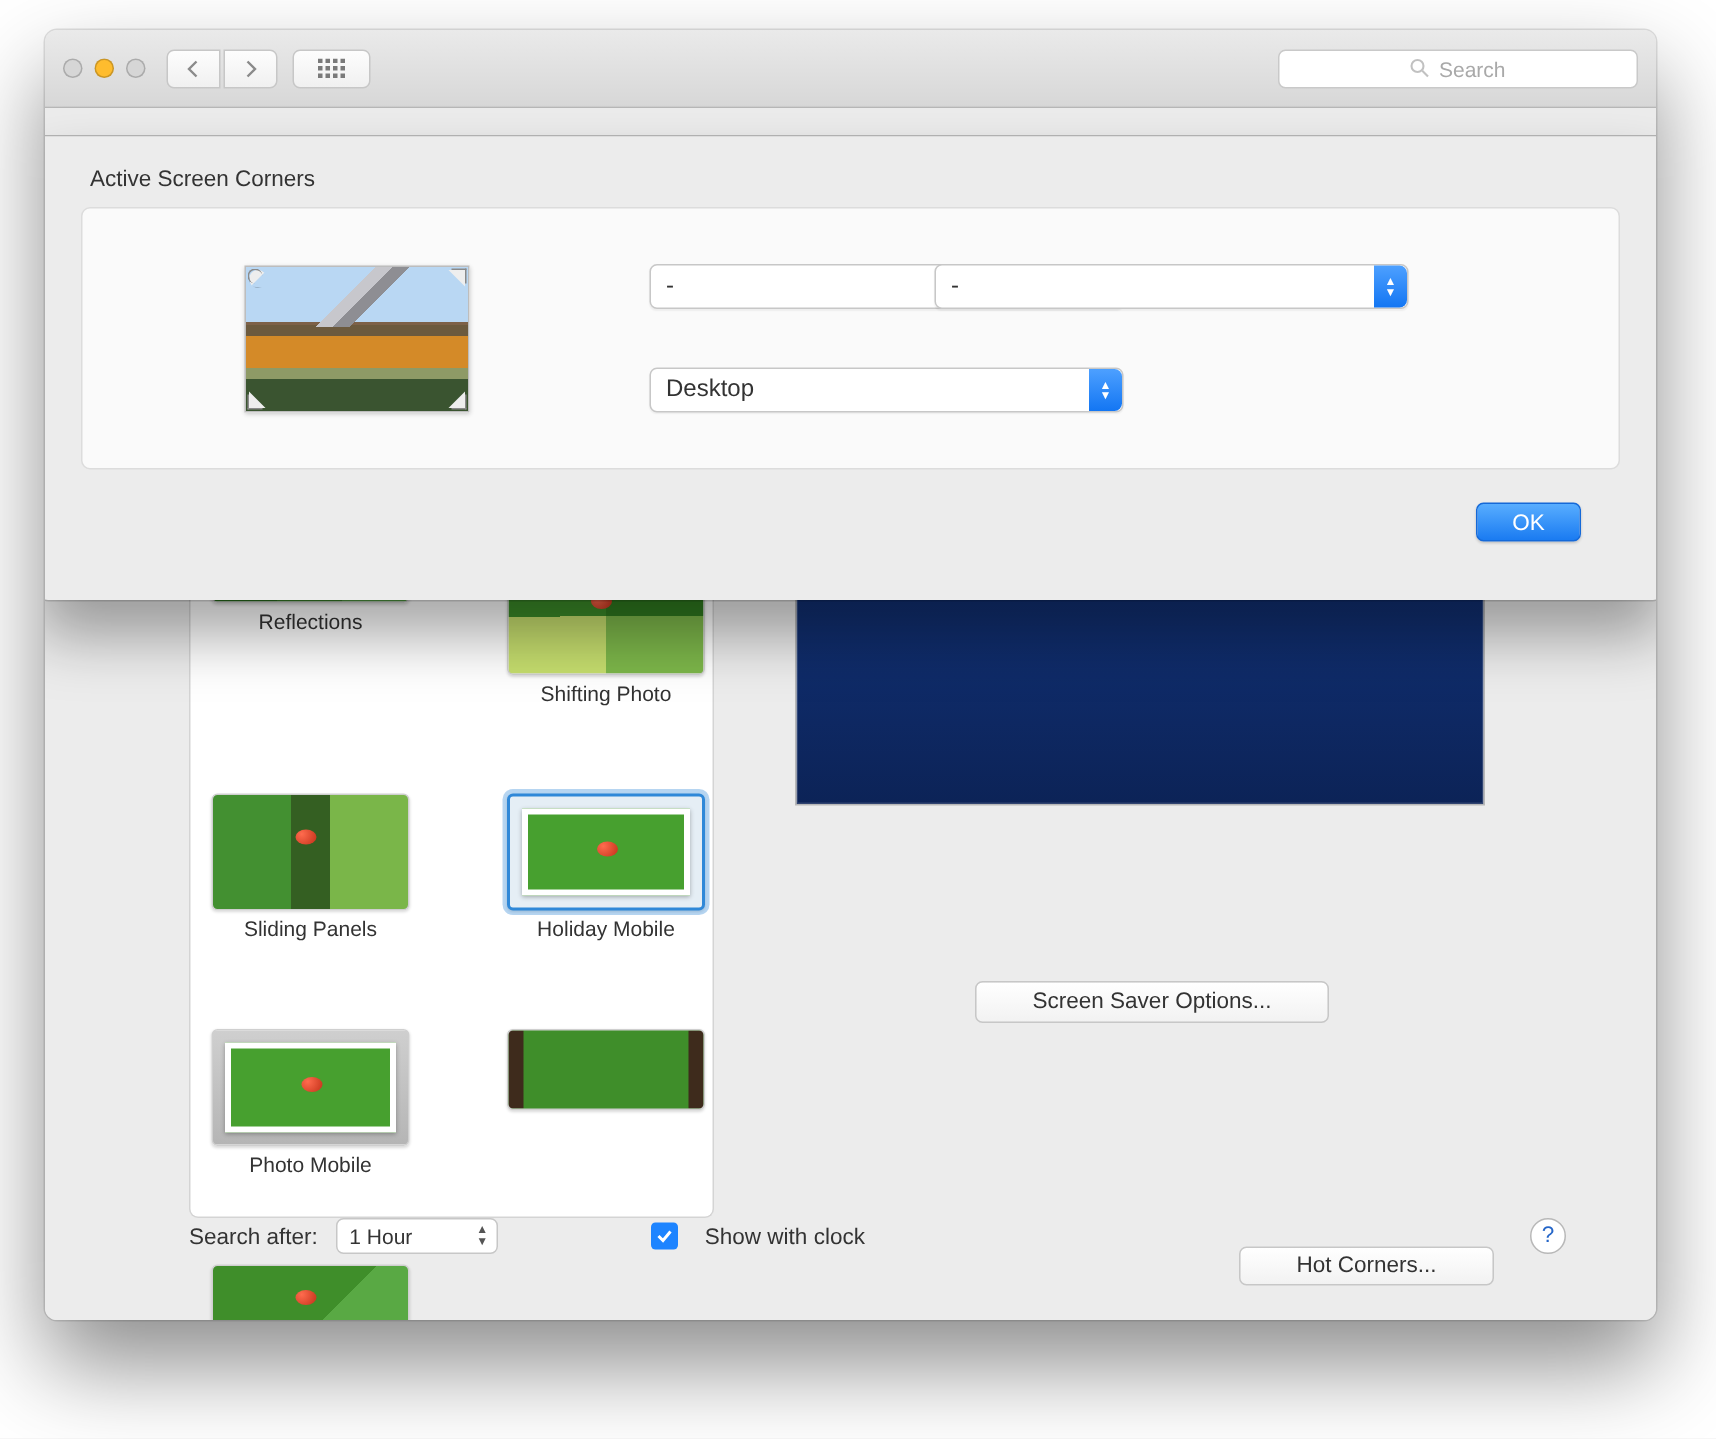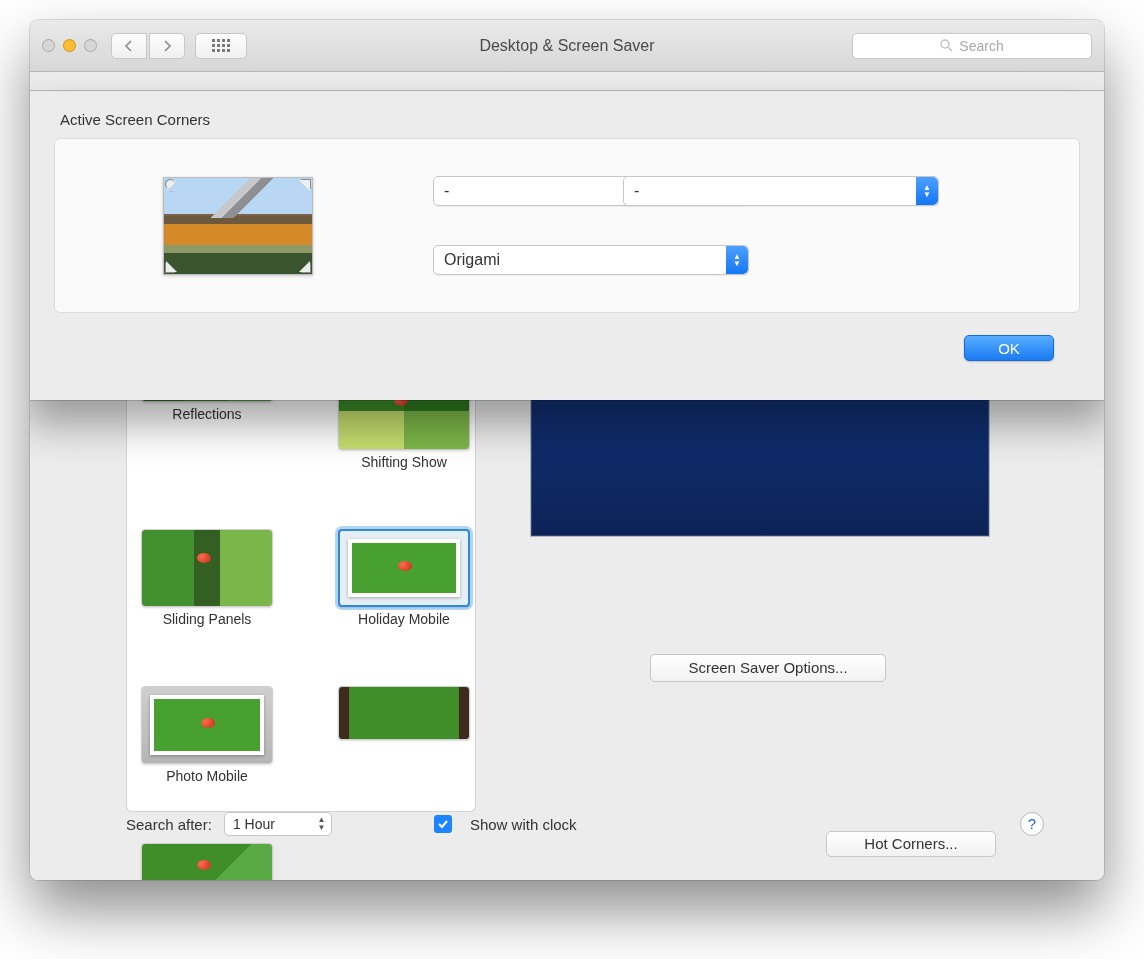--- a/index.html
+++ b/index.html
@@ -218,21 +218,21 @@
   .corner.bl { bottom: 2px; left: 2px; border-bottom: 11px solid #eee; border-right: 11px solid transparent; }
   .corner.br { bottom: 2px; right: 2px; border-bottom: 11px solid #eee; border-left: 11px solid transparent; }
   .corner-o { position:absolute; width:10px; height:10px; border:1px solid #8a8a8a; }
   .corner-o.tl{top:1px;left:1px;border-right:none;border-bottom:none;}
   .corner-o.tr{top:1px;right:1px;border-left:none;border-bottom:none;}
   .corner-o.bl{bottom:1px;left:1px;border-right:none;border-top:none;}
   .corner-o.br{bottom:1px;right:1px;border-left:none;border-top:none;}
 
   .okrow { display: flex; justify-content: flex-end; margin-top: 22px; }
   .okbtn {
-    width: 90px; height: 26px; border-radius: 5px;
+    width: 70px; height: 26px; border-radius: 5px;
     background: linear-gradient(#58adff,#1a7bf1);
     color: #fff; font-size: 15px; text-align: center; line-height: 26px;
     border: 1px solid #1569d8;
     box-shadow: 0 1px 2px rgba(0,0,0,.2);
     margin-right: 26px;
   }
 </style>
 </head>
 <body>
 
@@ -267,21 +267,20 @@
             <rect x="5" y="5" width="3" height="3"></rect>
             <rect x="10" y="5" width="3" height="3"></rect>
             <rect x="15" y="5" width="3" height="3"></rect>
         <rect x="0" y="10" width="3" height="3"></rect>
             <rect x="5" y="10" width="3" height="3"></rect>
             <rect x="10" y="10" width="3" height="3"></rect>
             <rect x="15" y="10" width="3" height="3"></rect>
       </g>
         </svg>
     </div>
-    <div class="wintitle">Desktop &amp; Screen Saver</div>
     <div class="searchbox">
       <svg width="13" height="13" viewBox="0 0 13 13">
           <circle cx="5" cy="5" r="4" fill="none" stroke="#999" stroke-width="1.4"></circle>
           <line x1="8.2" y1="8.2" x2="12" y2="12" stroke="#999" stroke-width="1.4"></line>
         </svg>
       <span>Search</span>
     </div>
   </div>
 
   <div class="body">
@@ -290,21 +289,21 @@
 
     <div class="savers">
       <div class="saver">
         <div class="thumb short t-reflections"></div>
         <div class="saver-label">Reflections</div>
       </div>
       <div class="saver">
         <div class="thumb t-shifting">
             <div class="ladybug"></div>
           </div>
-        <div class="saver-label">Shifting Show</div>
+        <div class="saver-label">Shifting Photo</div>
       </div>
       <div class="saver">
         <div class="thumb t-sliding">
             <div class="ladybug"></div>
           </div>
         <div class="saver-label">Sliding Panels</div>
       </div>
       <div class="saver">
         <div class="thumb t-holiday">
             <div class="photoframe">
@@ -374,21 +373,21 @@
       <div class="dd"><span>-</span><div class="arrows">
             <span>▲</span>
             <span>▼</span>
           </div></div>
 
       <div class="dd"><span>-</span><div class="arrows">
             <span>▲</span>
             <span>▼</span>
           </div></div>
 
-      <div class="dd"><span>Origami</span><div class="arrows">
+      <div class="dd"><span>Desktop</span><div class="arrows">
             <span>▲</span>
             <span>▼</span>
           </div></div>
     </div>
     <div class="okrow">
       <div class="okbtn">OK</div>
     </div>
   </div>
 </div>
 

